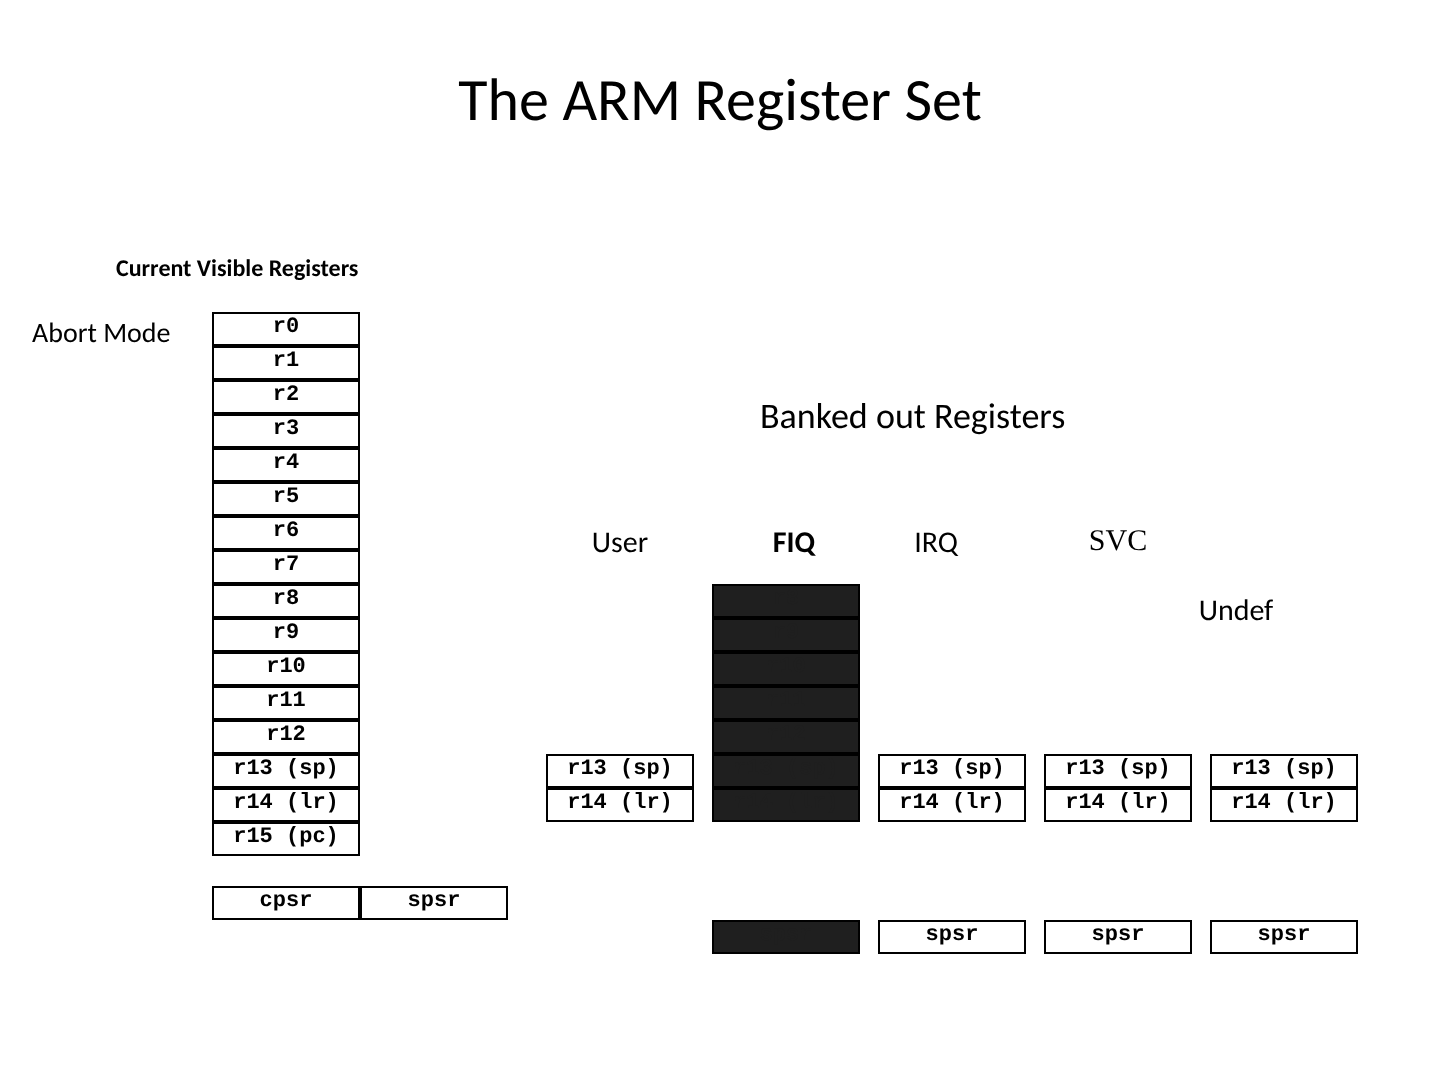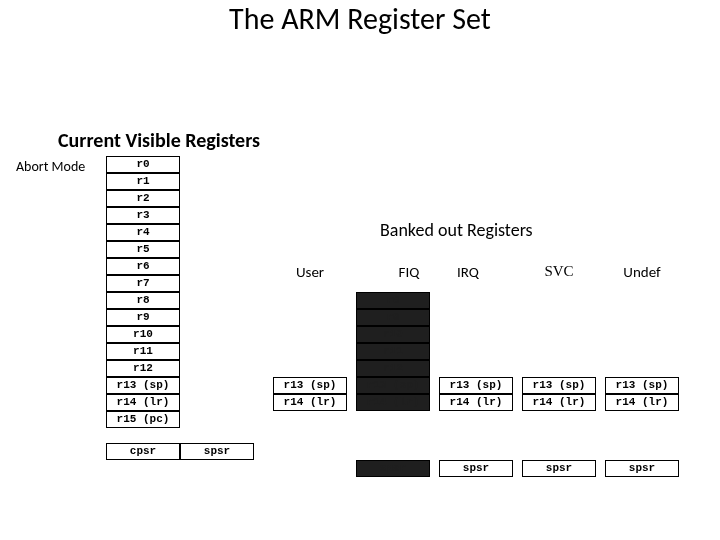--- a/index.html
+++ b/index.html
@@ -9,43 +9,43 @@
     padding: 0;
     width: 720px;
     height: 540px;
     background: #fff;
     position: relative;
   }
   .title {
     text-align: center;
     font-size: 30px;
     font-weight: 400;
-    margin-top: 0;
+    margin-top: 32px;
     color: #000;
   }
   .subtitle-left {
     position: absolute;
     left: 58px;
     top: 128px;
-    font-size: 20px;
+    font-size: 12px;
     font-weight: 600;
     color: #000;
   }
   .mode-label {
     position: absolute;
     left: 16px;
     top: 158px;
     font-size: 14px;
     font-weight: 400;
     color: #000;
   }
   .banked-title {
     position: absolute;
     left: 380px;
-    top: 219px;
+    top: 197px;
     font-size: 18px;
     font-weight: 400;
     color: #000;
   }
   .reg-col {
     position: absolute;
     display: flex;
     flex-direction: column;
   }
   .reg-col.main { left: 106px; top: 156px; }
@@ -73,24 +73,24 @@
   }
   .col-header {
     position: absolute;
     font-size: 15px;
     font-weight: 400;
     text-align: center;
     width: 74px;
     top: 263px;
   }
   .col-header.user  { left: 273px; }
-  .col-header.fiq   { left: 372px; }
+  .col-header.fiq   { left: 360px; font-weight: bold; }
   .col-header.irq   { left: 431px; }
   .col-header.svc   { left: 522px; font-family: Liberation Serif, serif; }
-  .col-header.undef { left: 605px; }
+  .col-header.undef { left: 581px; margin-top: 34px; }
   .banked-col {
     position: absolute;
     display: flex;
     flex-direction: column;
   }
   .banked-col.user  { left: 273px; top: 377px; }
   .banked-col.fiq   { left: 356px; top: 292px; }
   .banked-col.irq   { left: 439px; top: 377px; }
   .banked-col.svc   { left: 522px; top: 377px; }
   .banked-col.undef { left: 605px; top: 377px; }

